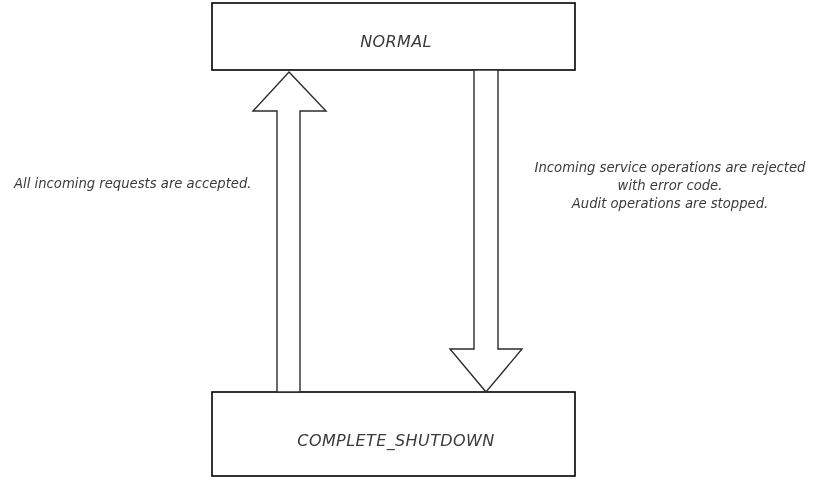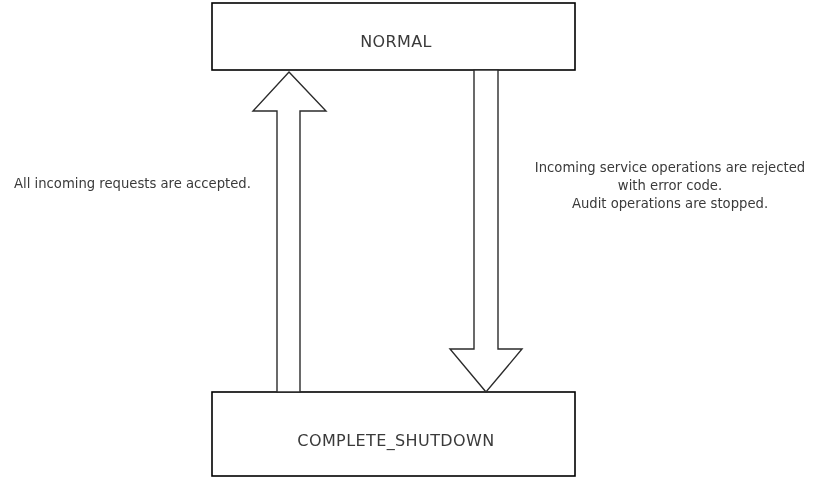--- a/index.html
+++ b/index.html
@@ -7,20 +7,21 @@
     padding: 0;
     background: #ffffff;
   }
   #canvas {
     position: relative;
     width: 826px;
     height: 481px;
     background: #ffffff;
     overflow: hidden;
     font-family: "DejaVu Sans", sans-serif;
+    font-style: italic;
   }
   svg.diagram {
     position: absolute;
     left: 0;
     top: 0;
     width: 826px;
     height: 481px;
   }
   .state-box-rect {
     fill: #ffffff;

